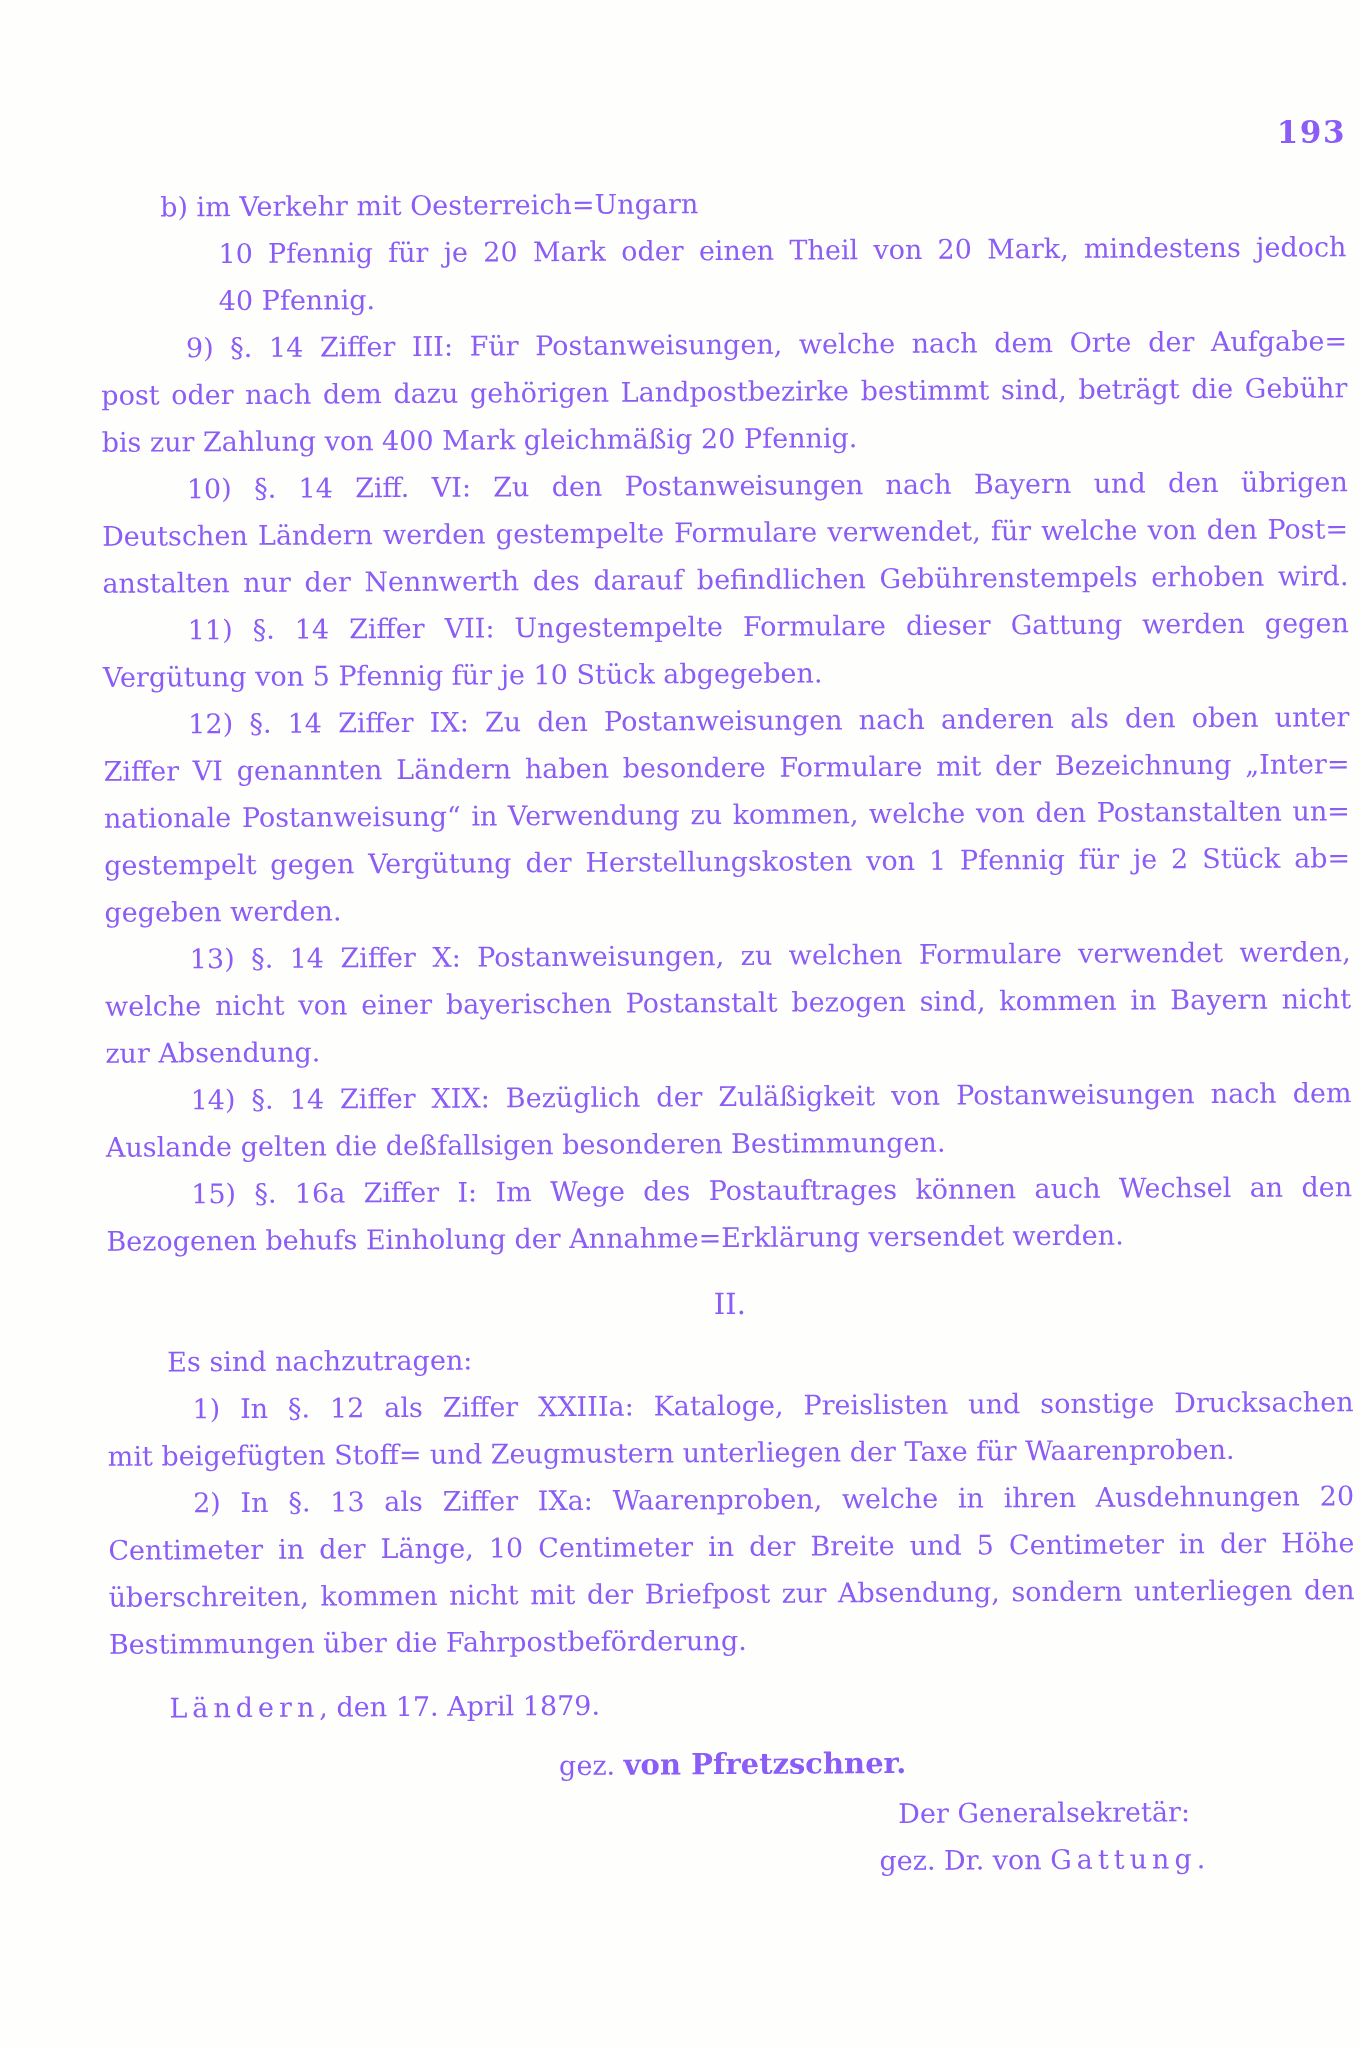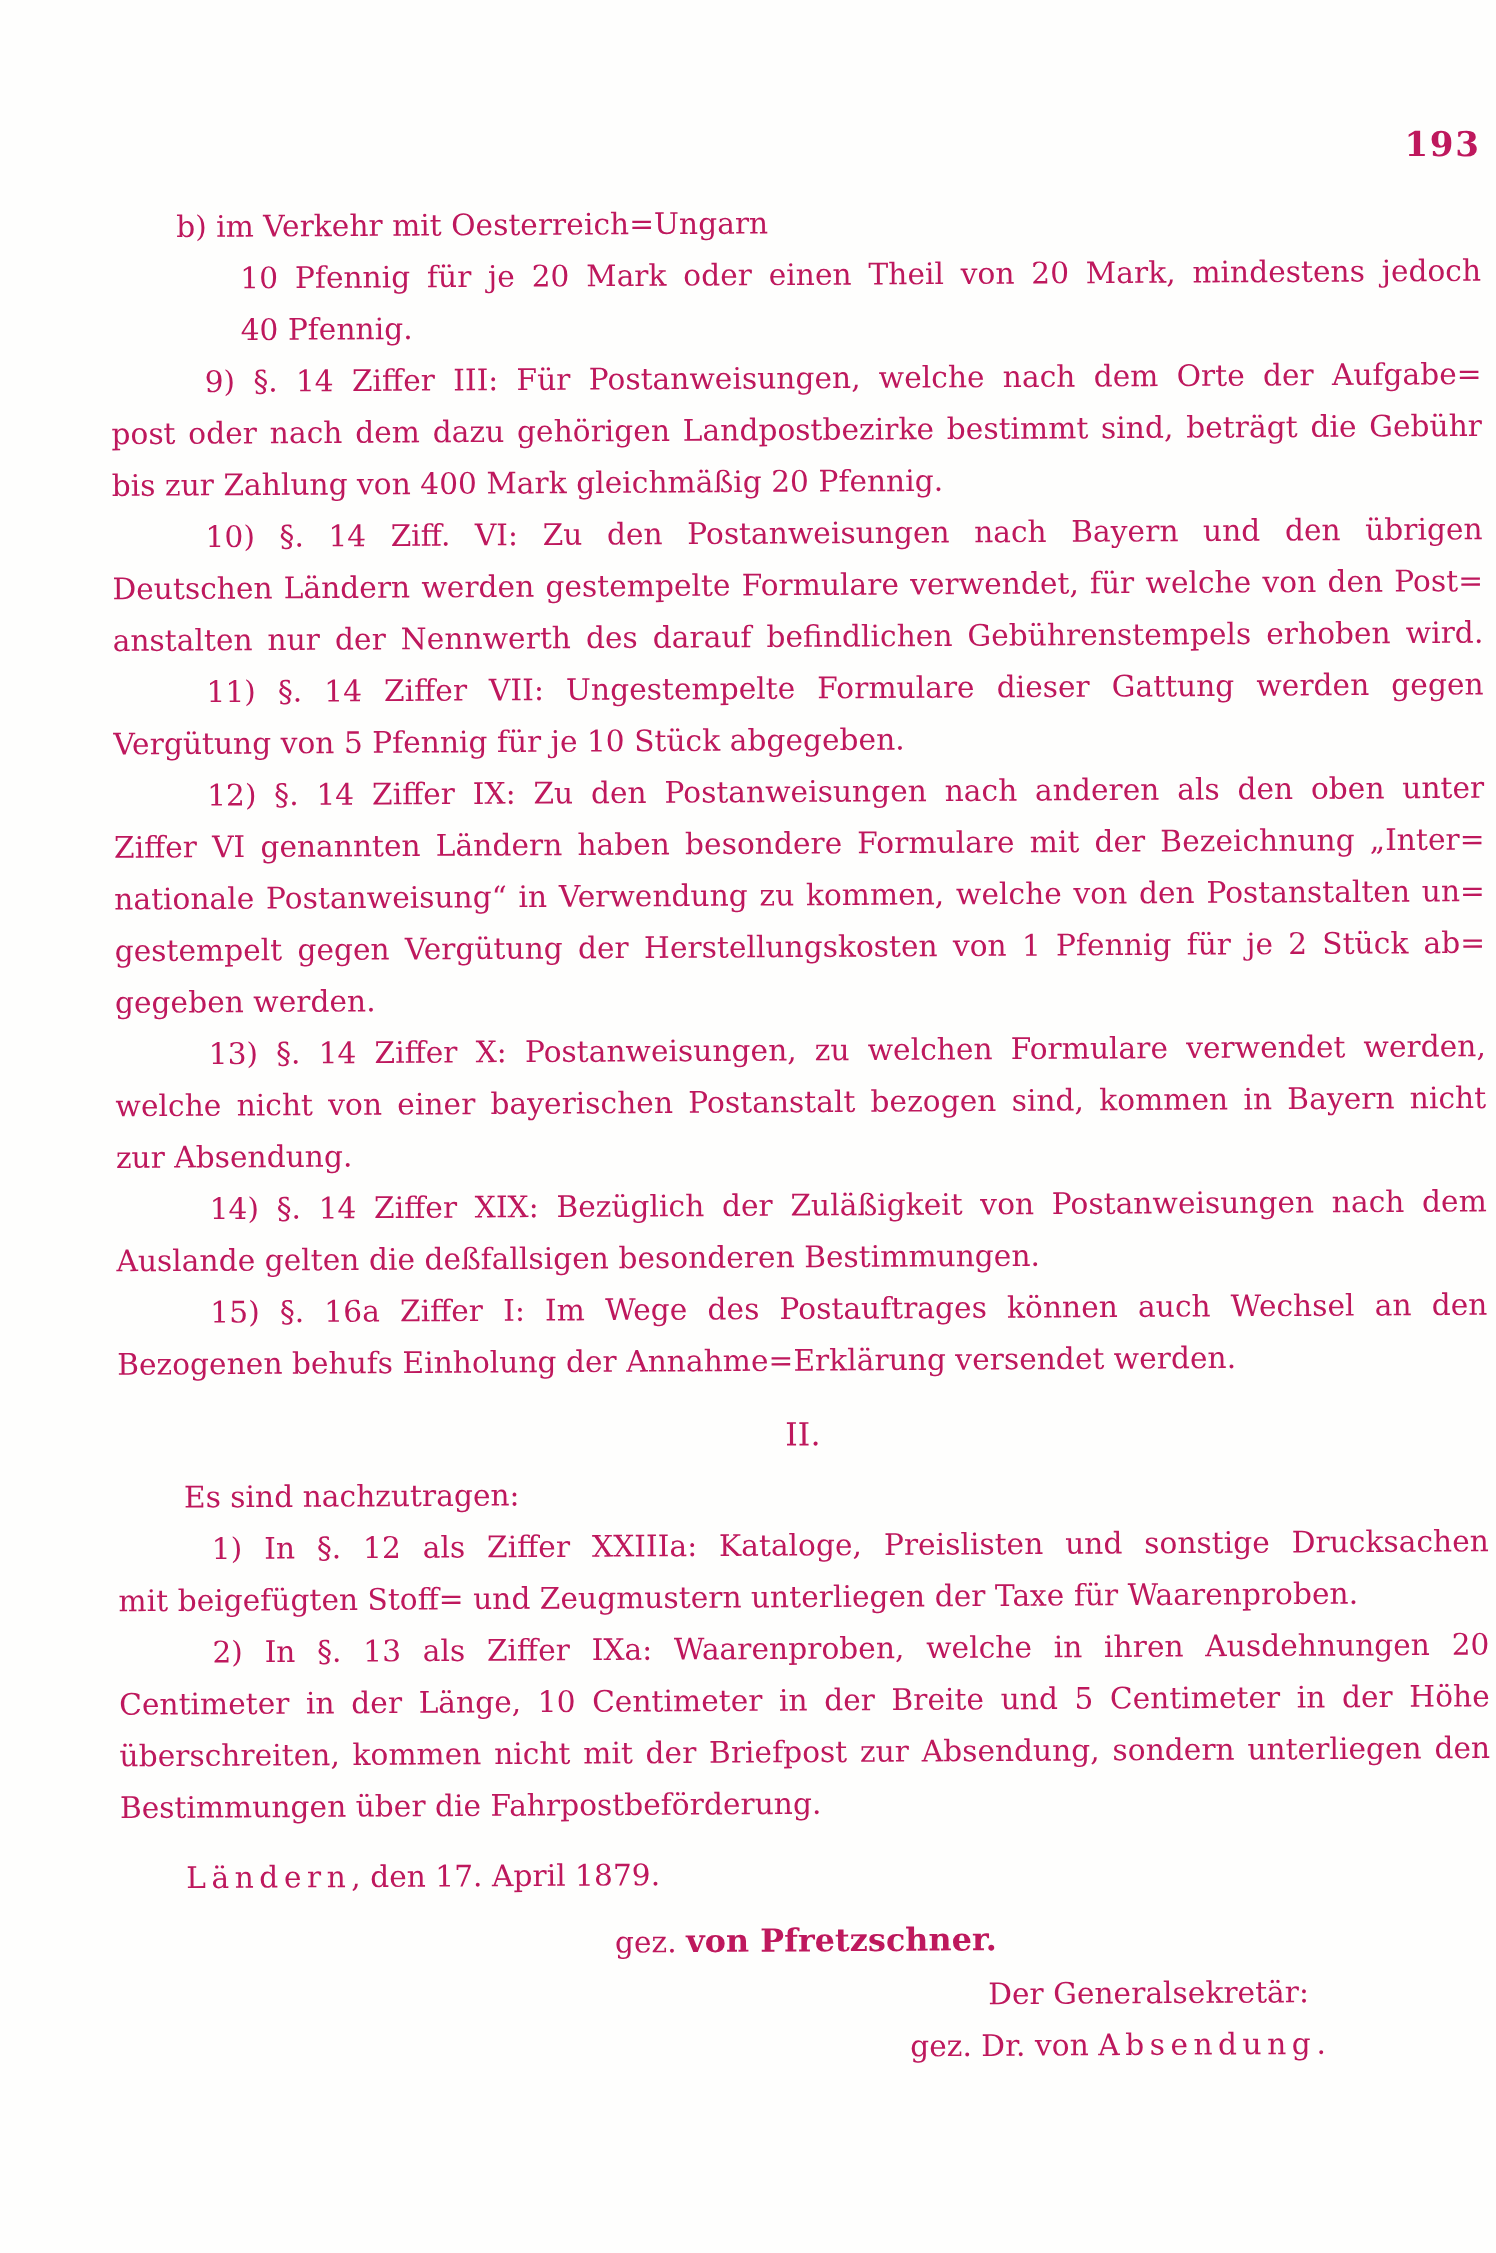--- a/index.html
+++ b/index.html
@@ -1,21 +1,21 @@
 <!DOCTYPE html>
 <html><head>
 <meta charset="utf-8">
 <style>
   html, body { margin:0; padding:0; background:#ffffff; }
   .sheet {
     position:relative;
     width:1360px; height:2048px;
     background:#fefefdff;
     font-family:"DejaVu Serif", "Liberation Serif", serif;
-    color:#be185d;
+    color:#8b5cf6;
     overflow:hidden;
   }
   .pagenum {
     position:absolute; top:114px; right:14px;
     font-size:31px; font-weight:bold; letter-spacing:1.5px;
   }
   .doc {
     position:absolute; left:100px; top:180px; width:1246px;
     font-size:27px;
     transform:rotate(-0.35deg);
@@ -87,16 +87,16 @@
     <div class="line j">Centimeter in der Länge, 10 Centimeter in der Breite und 5 Centimeter in der Höhe</div>
     <div class="line j">überschreiten, kommen nicht mit der Briefpost zur Absendung, sondern unterliegen den</div>
     <div class="line">Bestimmungen über die Fahrpostbeförderung.</div>
 
     <div class="line i-b mt17"><span class="spaced">Ländern</span><span>, den 17. April 1879.</span></div>
 
     <div class="line sig-center mt13"><span>gez. </span><span class="sig-name">von Pfretzschner.</span></div>
 
     <div class="line right-block-1 mt3">Der Generalsekretär:</div>
 
-    <div class="line right-block-2"><span>gez. Dr. von </span><span class="spaced">Absendung</span><span>.</span></div>
+    <div class="line right-block-2"><span>gez. Dr. von </span><span class="spaced">Gattung</span><span>.</span></div>
 
   </div>
 </div>
 
 </body></html>

